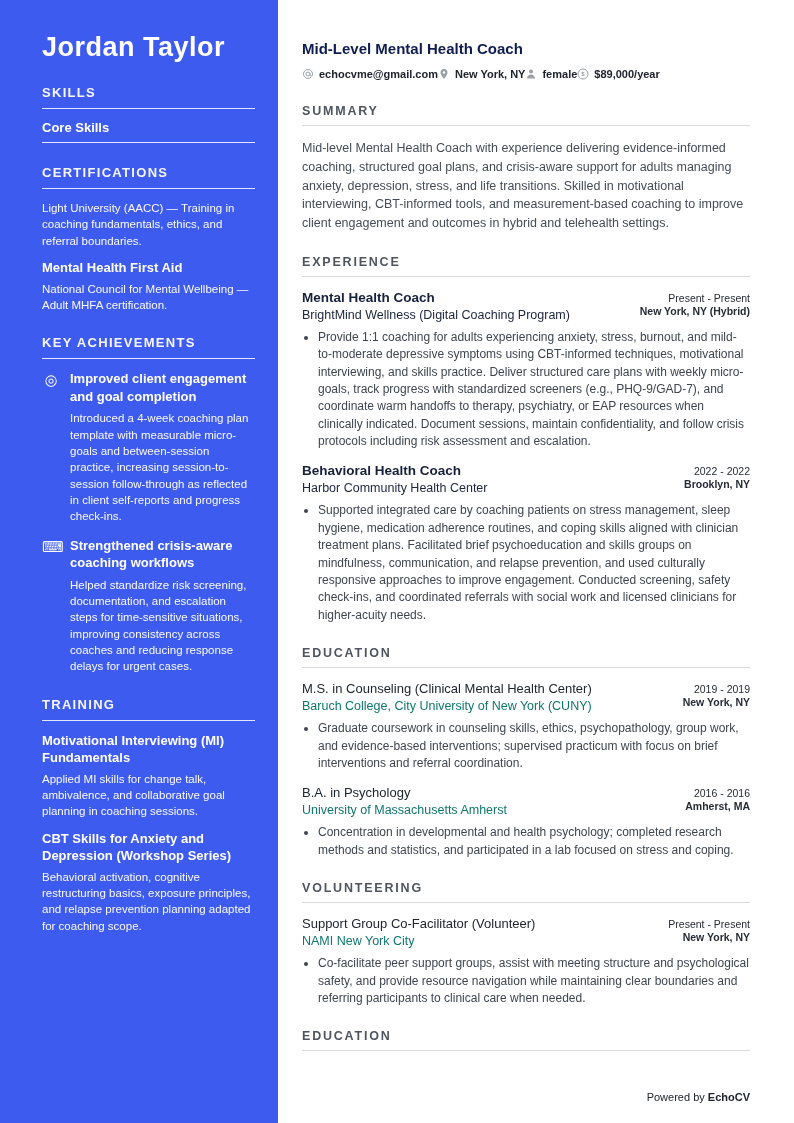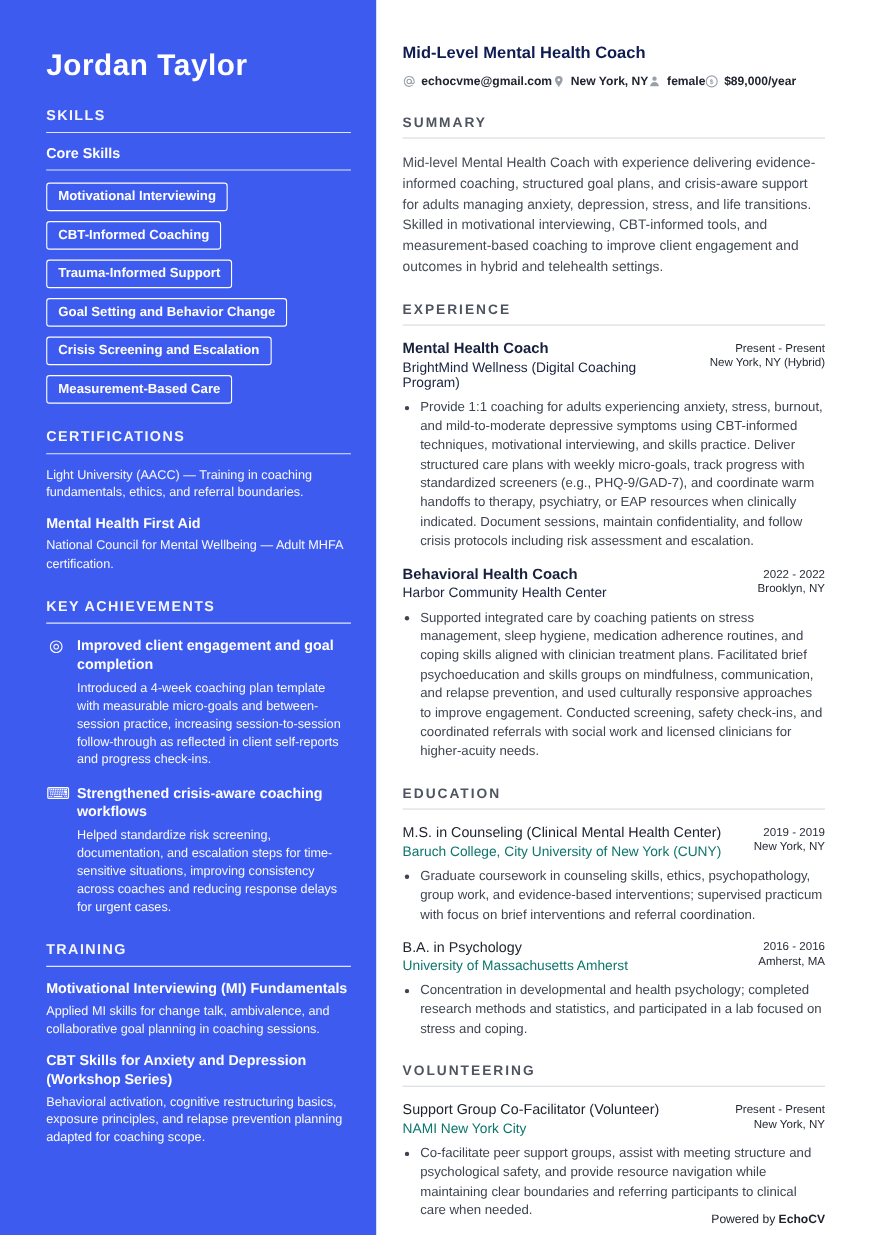--- a/index.html
+++ b/index.html
@@ -6,21 +6,21 @@
     --sidebar_bg:#3e5bef; --accent_navy:#16214d; --heading_gray:#4e5560;
     --body_gray:#454c57; --rule_gray:#d7d9de; --dot_filled:#1e2a4d;
     --dot_empty:#c7cbd4; --icon_gray:#98a0aa;
   }
   *{box-sizing:border-box;}
   html,body{margin:0;padding:0;background:#eceef2;}
   body{font-family:"Liberation Sans", sans-serif;}
   .page{width:794px;height:1123px;background:#fff;display:flex;position:relative;overflow:hidden;margin:0 auto;}
 
   
-  .sidebar{width:342px;flex-shrink:0;background:var(--sidebar_bg);color:#fff;padding:44px 23px 18px 42px;}
+  .sidebar{width:278px;flex-shrink:0;background:var(--sidebar_bg);color:#fff;padding:32px 23px 18px 42px;}
   .name{font-size:27px;font-weight:700;letter-spacing:.5px;margin:0 0 22px;}
   .side-h{font-size:13px;font-weight:600;letter-spacing:1.3px;color:rgba(255,255,255,.95);
           margin:22px 0 11px;padding-bottom:8px;border-bottom:1px solid rgba(255,255,255,.85);}
   .side-sub{font-size:13px;font-weight:700;margin:0 0 11px;padding-bottom:7px;border-bottom:1px solid rgba(255,255,255,.85);}
   .chip{width:fit-content;border:1.5px solid #fff;border-radius:3px;padding:4px 10px 5px;
         font-size:12px;font-weight:600;margin-bottom:9px;line-height:1.25;}
   .side-item{margin-bottom:10px;}
   .side-item-title{font-size:13px;font-weight:700;line-height:1.35;margin:2px 0 4px;}
   .side-item-desc{font-size:11.5px;line-height:1.42;font-weight:400;color:rgba(255,255,255,.97);}
   .ach{display:flex;gap:10px;margin-bottom:12px;}
@@ -37,51 +37,37 @@
   .m-h{font-size:12.5px;font-weight:600;letter-spacing:1.8px;color:var(--heading_gray);margin:0;}
   .m-rule{border:0;border-top:1px solid var(--rule_gray);margin:7px 0 13px;}
   .summary-text{font-size:12.5px;line-height:1.5;color:var(--body_gray);margin:0;}
   .entry{margin-bottom:13px;}
   .entry-row{display:flex;justify-content:space-between;align-items:flex-start;gap:12px;}
   .entry-title{font-size:13.5px;font-weight:700;color:#17203d;}
   .entry-title-reg{font-size:13px;font-weight:400;color:#20262f;}
   .entry-dates{font-size:10.5px;color:#262b36;white-space:nowrap;padding-top:2px;}
   .entry-sub{font-size:12.5px;font-weight:500;color:#1b2440;margin-top:3px;}
   .entry-sub-bold{font-size:12.5px;font-weight:400;color:#0f766e;margin-top:3px;}
-  .entry-loc{font-size:10.5px;color:#262b36;text-align:right;max-width:112px;flex-shrink:0;}
+  .entry-loc{font-size:10.5px;color:#262b36;text-align:right;max-width:112px;flex-shrink:0;font-weight:bold;}
   .bullets{margin:7px 0 0;padding-left:16px;list-style:disc;}
   .bullets li{font-size:12px;line-height:1.45;color:#3e4550;margin-bottom:2px;}
-  .footer{position:absolute;right:44px;bottom:8px;font-size:11px;color:#20242e;}
+  .footer{position:absolute;right:44px;bottom:20px;font-size:11px;color:#20242e;}
   .footer .brand{font-weight:700;}
 </style>
 </head>
 <body>
 
 <div class="page">
 
   <aside class="sidebar">
     <h1 class="name">Jordan Taylor</h1>
 
     <section>
       <h2 class="side-h">SKILLS</h2>
       <h3 class="side-sub">Core Skills</h3>
-      <div>
-
-          <div class="chip">Motivational Interviewing</div>
-
-          <div class="chip">CBT-Informed Coaching</div>
-
-          <div class="chip">Trauma-Informed Support</div>
-
-          <div class="chip">Goal Setting and Behavior Change</div>
-
-          <div class="chip">Crisis Screening and Escalation</div>
-
-          <div class="chip">Measurement-Based Care</div>
-        </div>
     </section>
 
     <section>
       <h2 class="side-h">CERTIFICATIONS</h2>
       <div>
 
           <div class="side-item">
             <div class="side-item-desc">Light University (AACC) — Training in coaching fundamentals, ethics, and referral boundaries.</div>
           </div>
 

